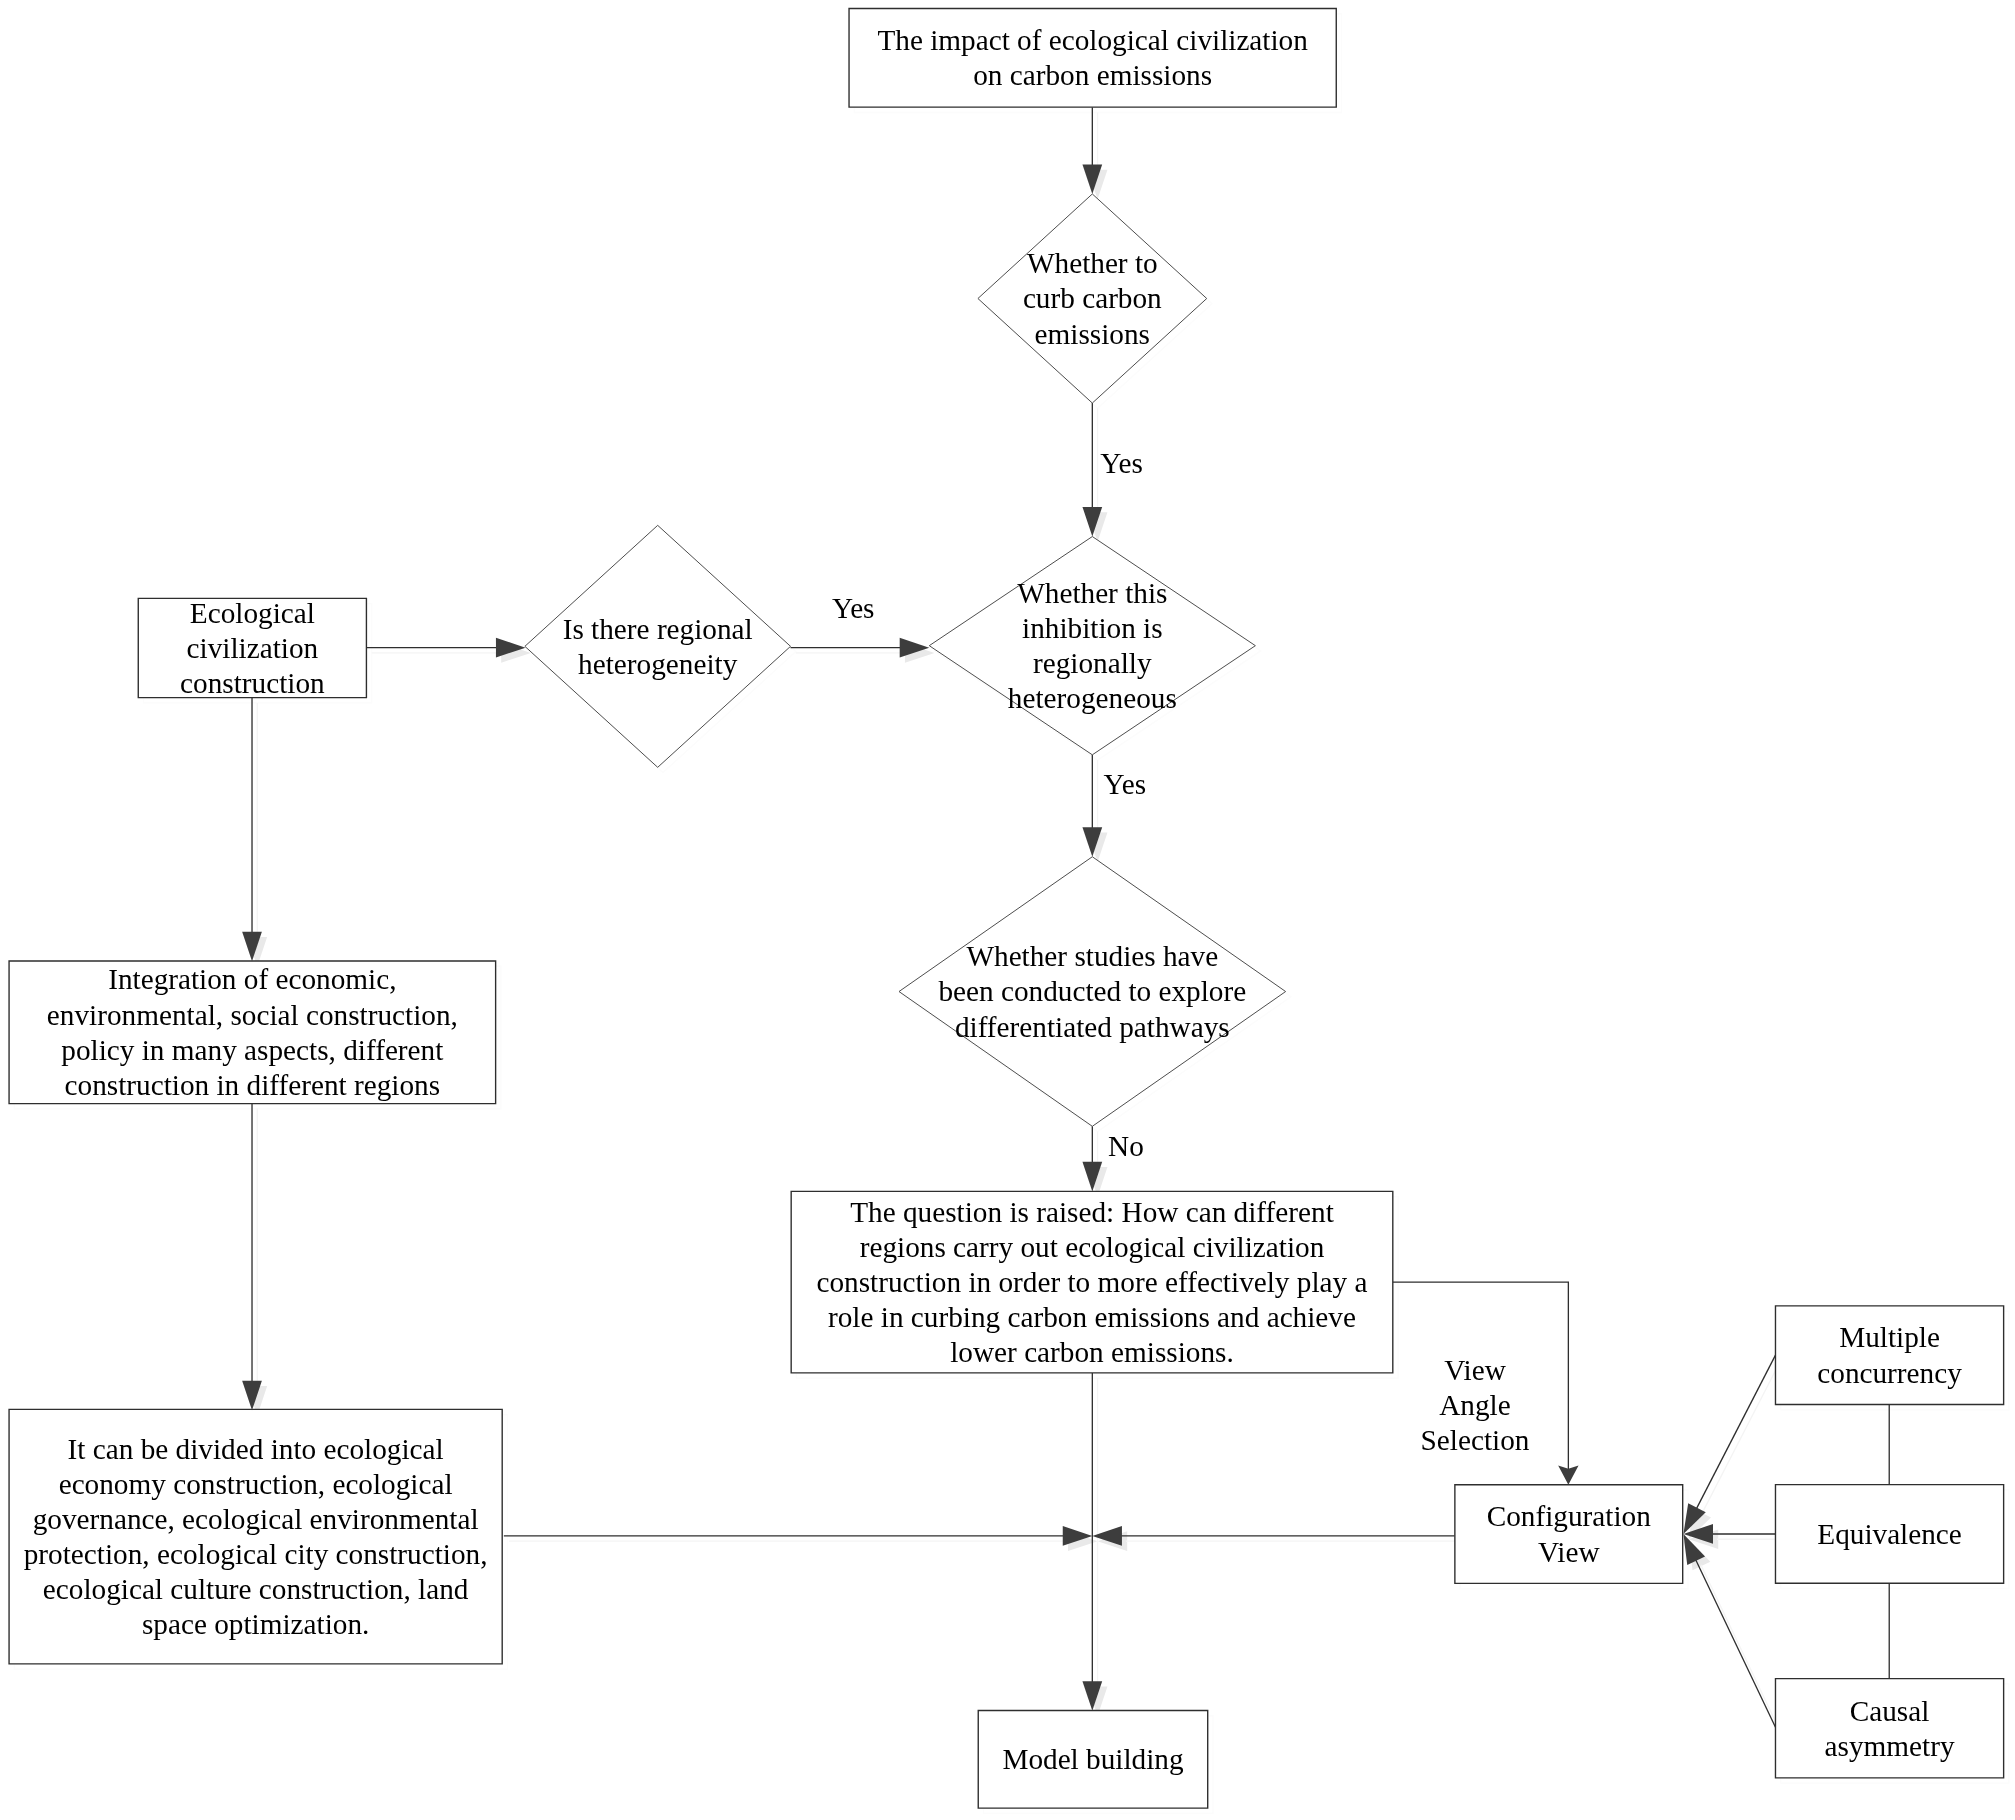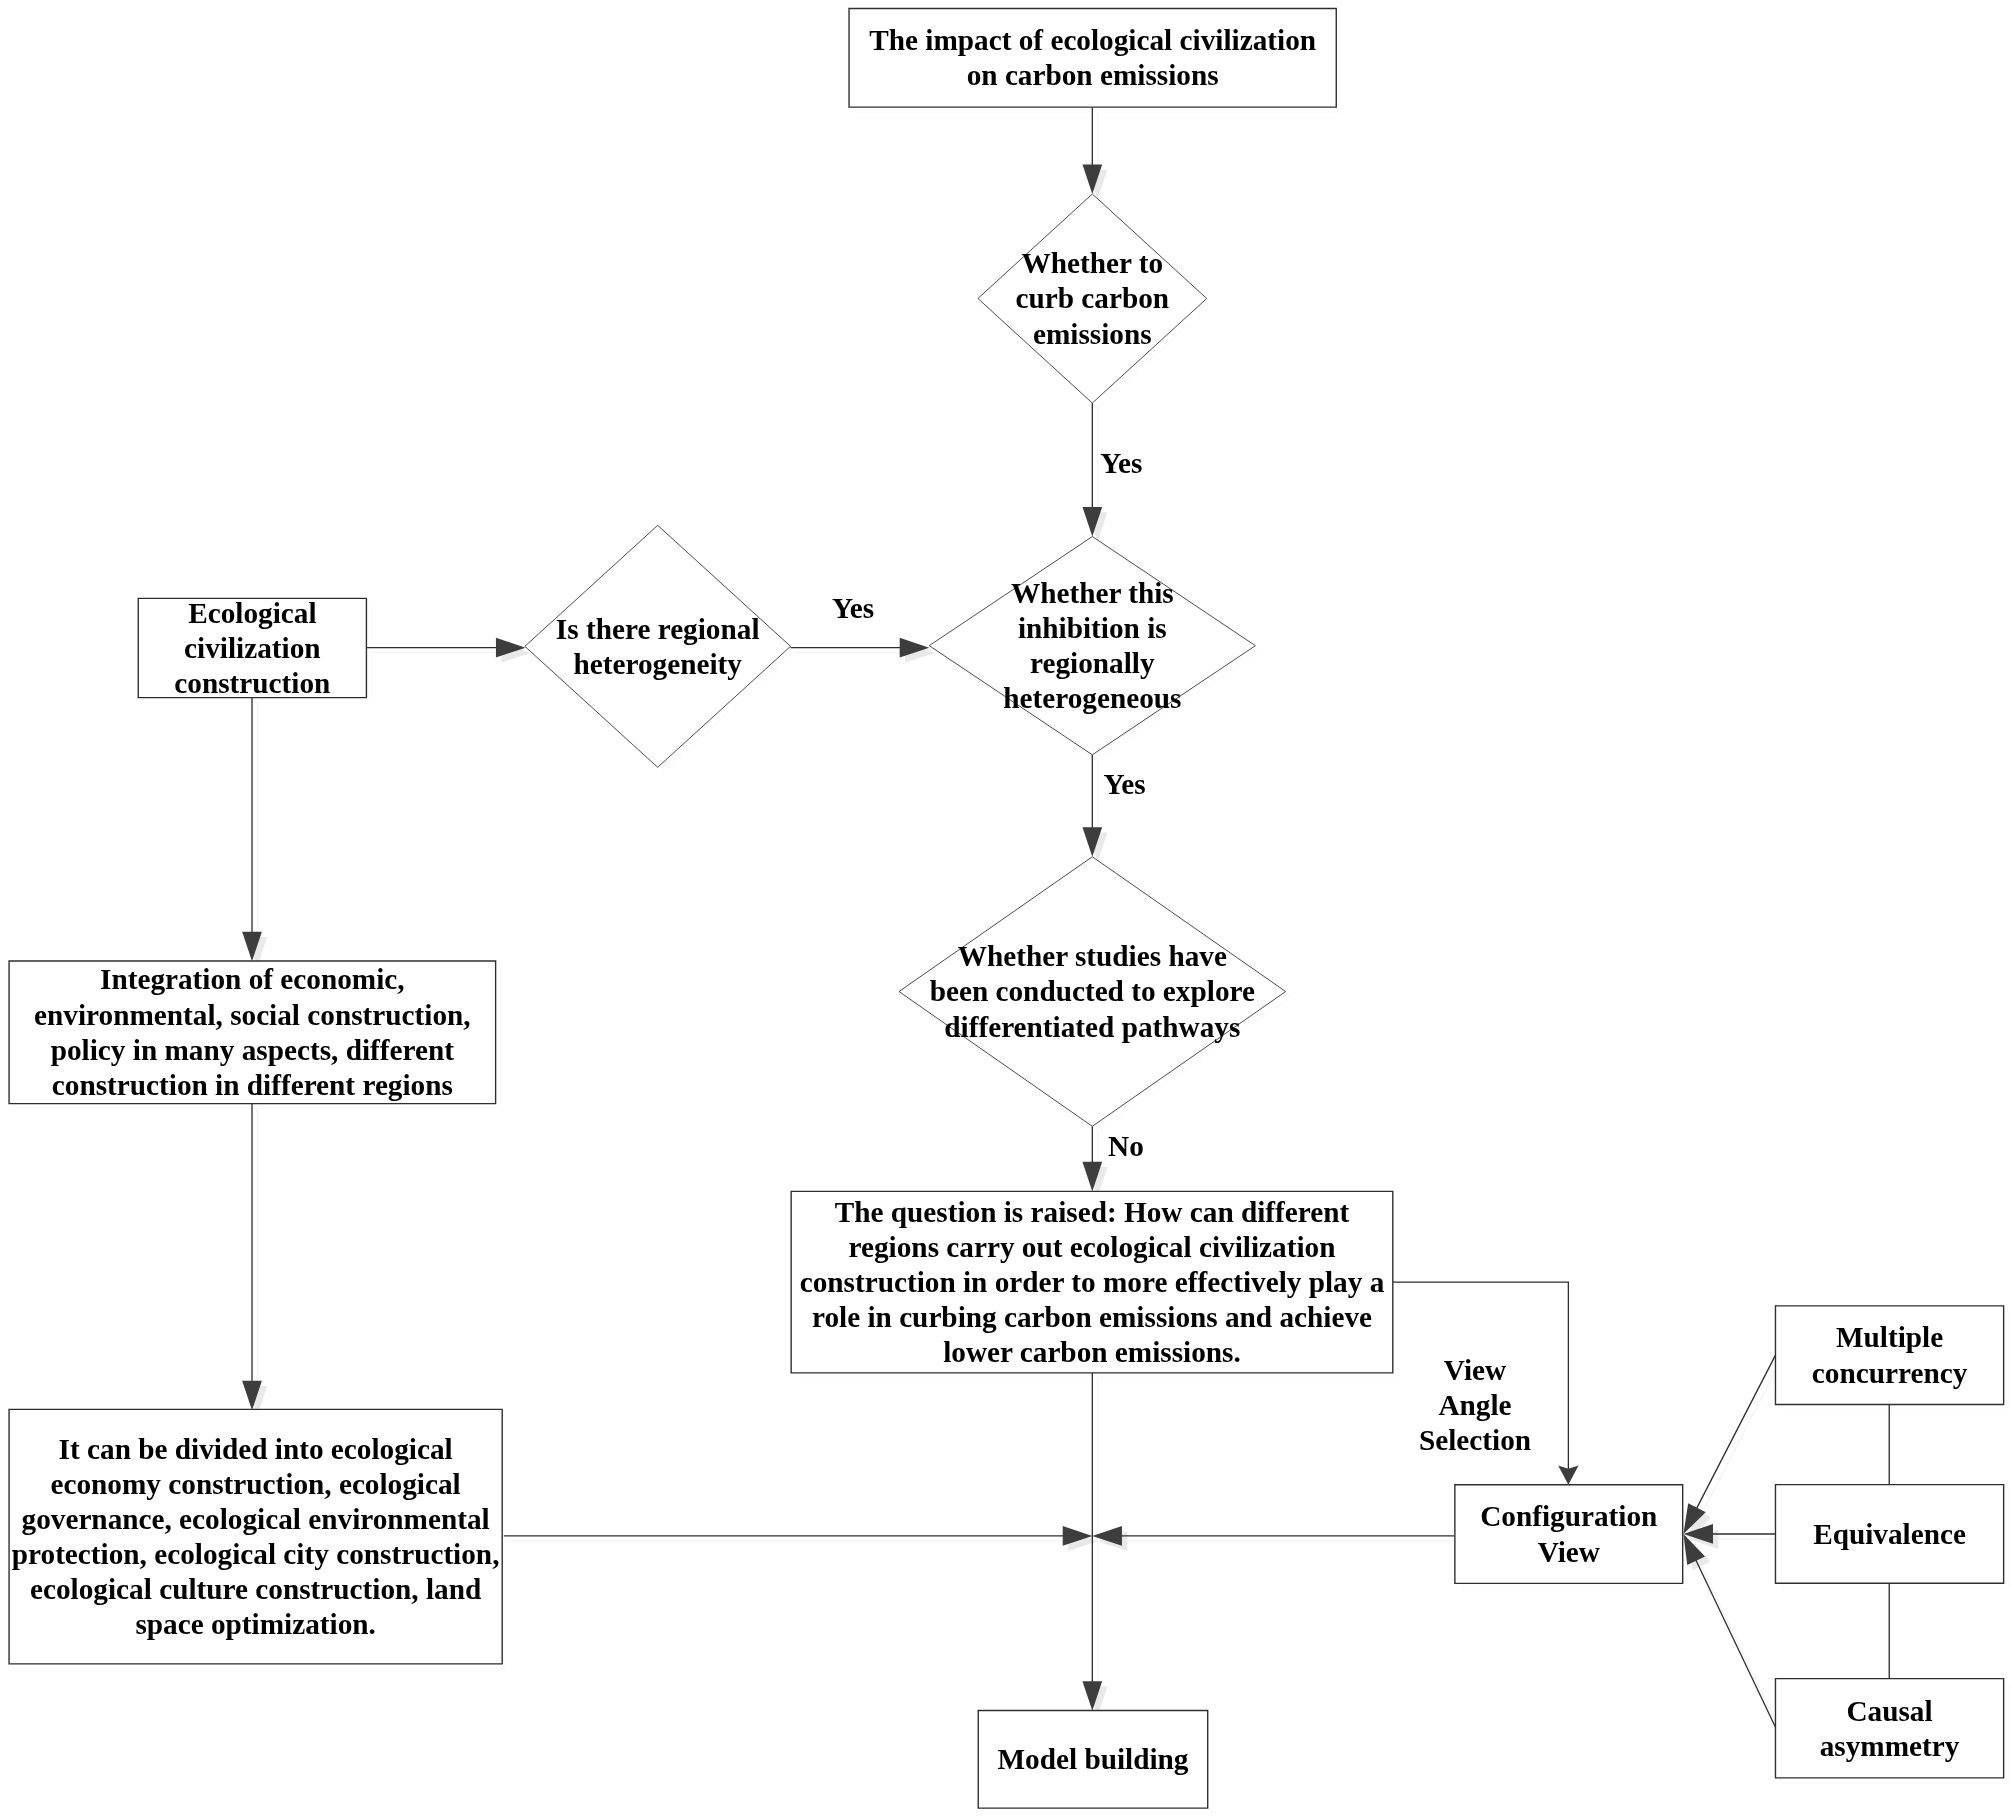--- a/index.html
+++ b/index.html
@@ -1,19 +1,19 @@
 <!DOCTYPE html>
 <html style="font-size:10.5px"><head>
 <meta charset="utf-8">
 <title>The impact of ecological civilization on carbon emissions</title>
 <style>
   html,body{margin:0;padding:0;background:#ffffff;}
   body{width:2015px;height:1820px;overflow:hidden;
        font-family:"Liberation Serif",serif;-webkit-font-smoothing:antialiased;}
-  #stage{position:relative;width:2015px;height:1696px;background:#fff;font-weight:bold;}
+  #stage{position:relative;width:2015px;height:1696px;background:#fff;}
   svg#chart{display:block;width:2015px;height:1820px;}
   .shape{fill:#ffffff;stroke:#2e2e2e;stroke-width:2.1;}
   .shape.diamond{stroke:#4a4a4a;stroke-width:1.5;}
   .shapeshadow{fill:none;stroke:#fcfcfc;stroke-width:2.1;}
   .conn{stroke:#2e2e2e;stroke-width:2.0;fill:none;}
   .connshadow{stroke:#f4f4f4;stroke-width:2.0;fill:none;}
   .head{fill:#3d3d3d;stroke:none;}
   .headshadow{fill:#e9e9e9;stroke:none;}
   .nodetext{font-family:"Liberation Serif",serif;font-size:44.5px;fill:#000;
             text-anchor:middle;dominant-baseline:auto;}

